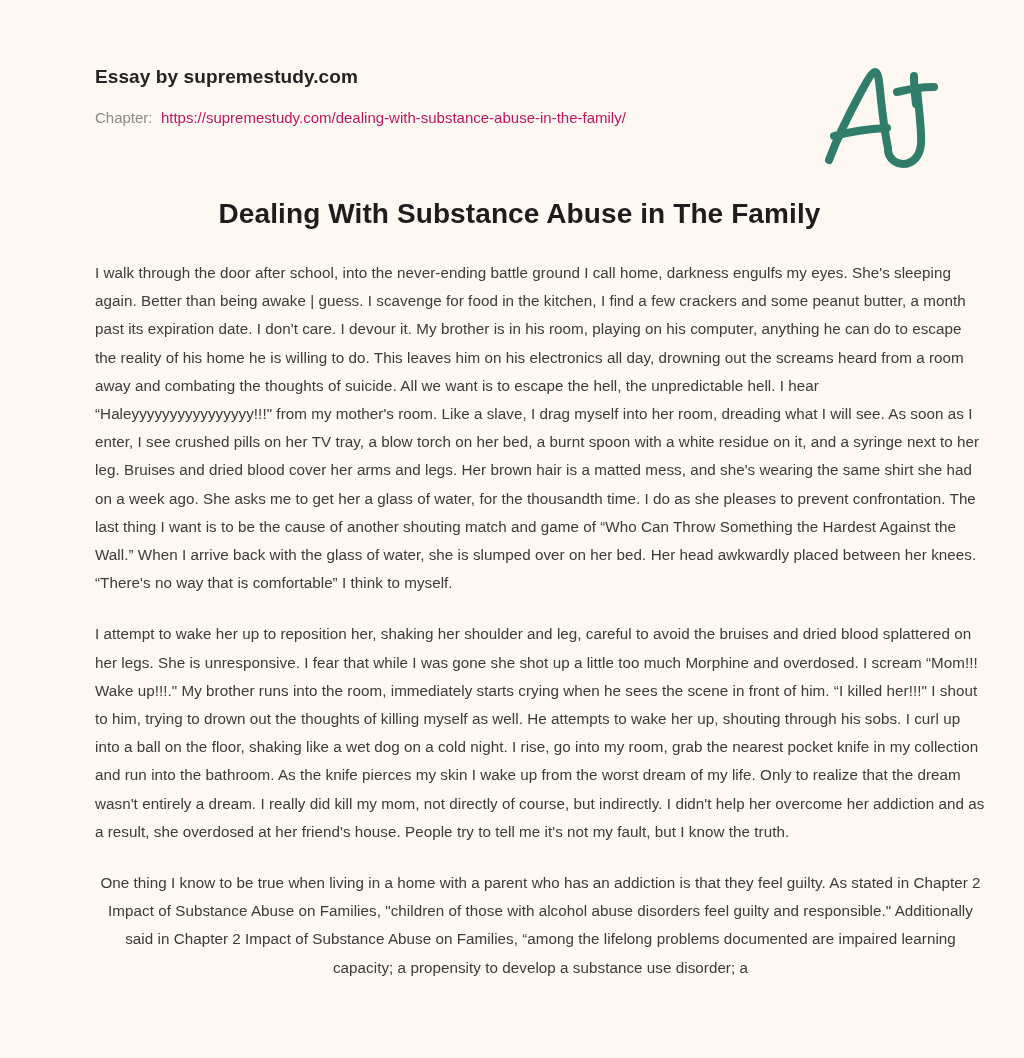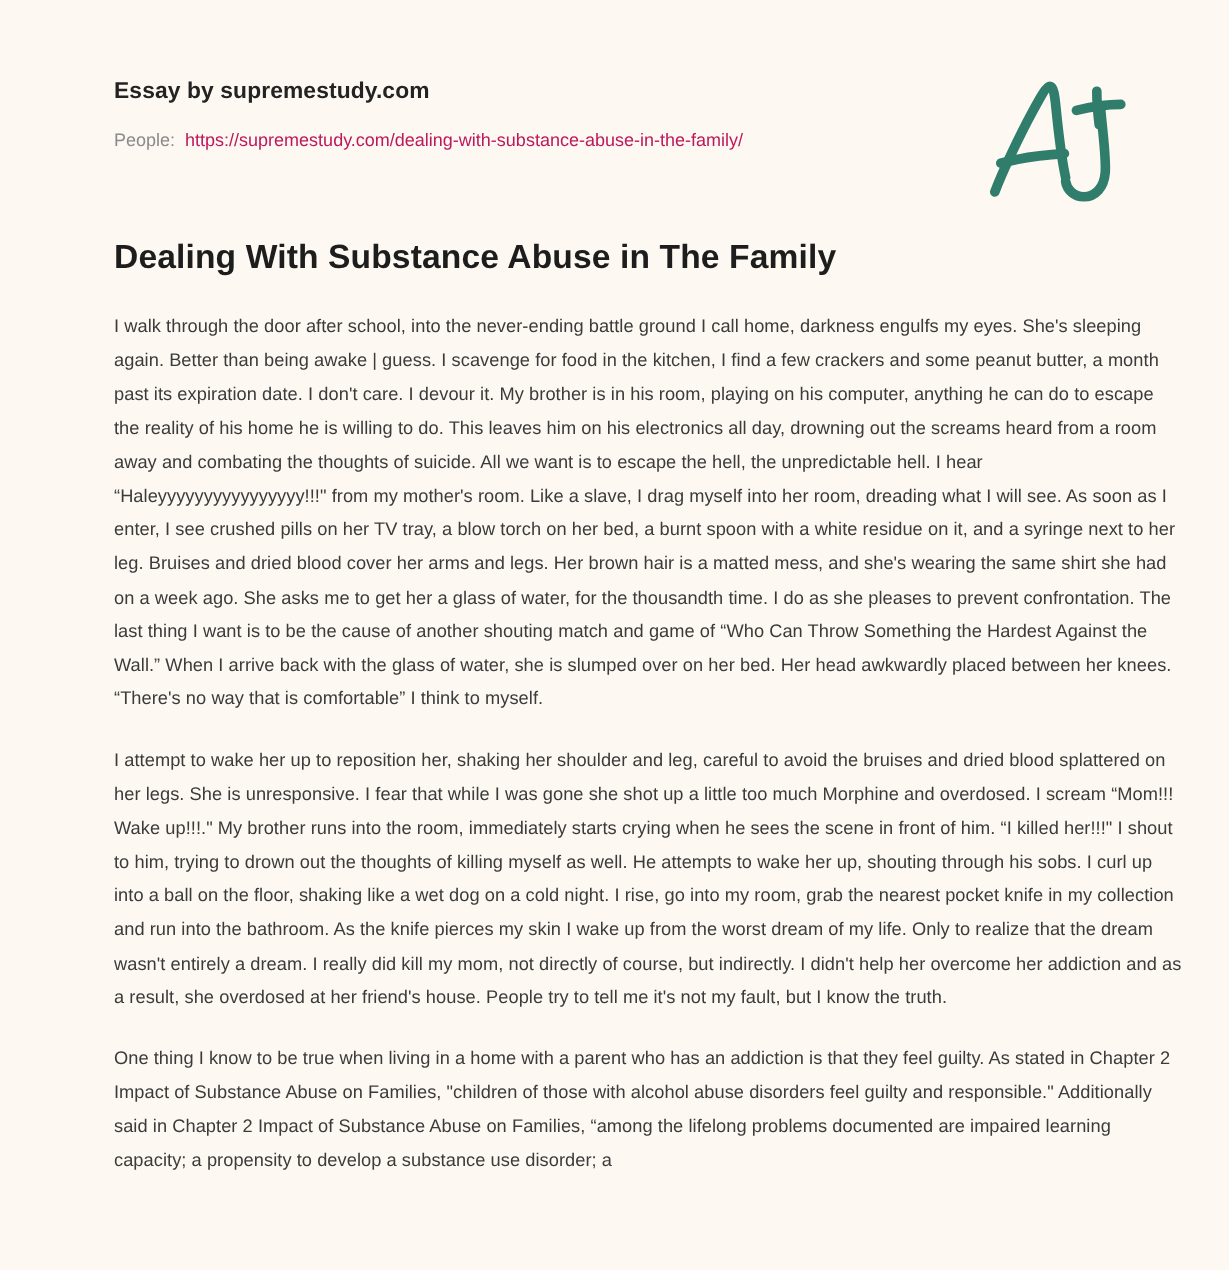--- a/index.html
+++ b/index.html
@@ -71,49 +71,50 @@
 
   
   .title {
     margin: 0;
     padding: 0 80px 0 95px;
     font-size: 28px;
     font-weight: bold;
     color: #1d1d1d;
     letter-spacing: 0.1px;
     line-height: 1.25;
+    text-align: center;
   }
 
   
   .article {
     padding: 0 38px 0 95px;
     margin-top: 28px;
   }
 
   .article p {
     margin: 0 0 23px 0;
     font-size: 15.2px;
     line-height: 28.2px;
     color: #3b3b3b;
     text-align: left;
     letter-spacing: 0.05px;
   }
-  .article p:last-child { margin-bottom: 0; }
+  .article p:last-child { margin-bottom: 0; text-align: center; }
 </style>
 </head>
 <body>
 
 <div class="page">
 
   <div class="header">
 
     <div class="byline">Essay by supremestudy.com</div>
 
     <div class="source-line">
-      <span class="source-label">People:</span>
+      <span class="source-label">Chapter:</span>
       <span>&nbsp;</span><a class="source-url" href="#">https://supremestudy.com/dealing-with-substance-abuse-in-the-family/</a>
     </div>
 
     <div class="logo">
       <svg viewBox="0 0 140 128" xmlns="http://www.w3.org/2000/svg" fill="none" stroke="#2f7d6a" stroke-linecap="round" stroke-linejoin="round">
 
         <path d="M20 108 C26 92 40 62 52 40 C58 29 63 20 66 20 C69 20 70 28 71 38 C73 58 76 82 79 96" stroke-width="8"></path>
 
         <path d="M25 84 C40 80 60 77 78 76" stroke-width="8"></path>
 

